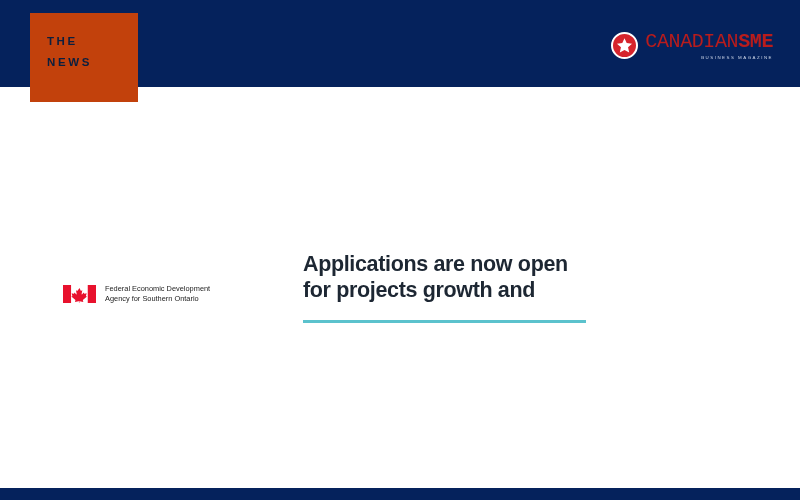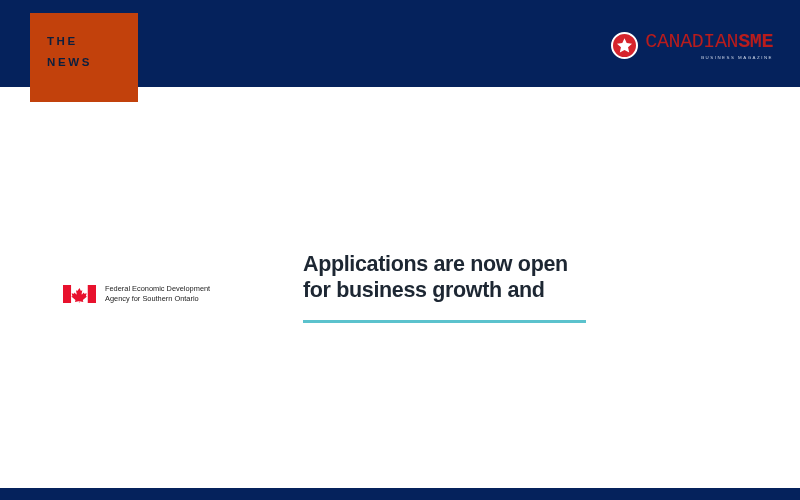--- a/index.html
+++ b/index.html
@@ -201,20 +201,20 @@
     </svg>
     <div class="feddev-text">
       <span>Federal Economic Development</span>
       <span>Agency for Southern Ontario</span>
     </div>
   </div>
 
   <div class="content">
     <h1 class="headline">
       <span>Applications are now open</span>
-      <span>for business growth and</span>
+      <span>for projects growth and</span>
     </h1>
     <div class="rule"></div>
   </div>
 
   <div class="footer-band"></div>
 
 </div>
 
 </body></html>

